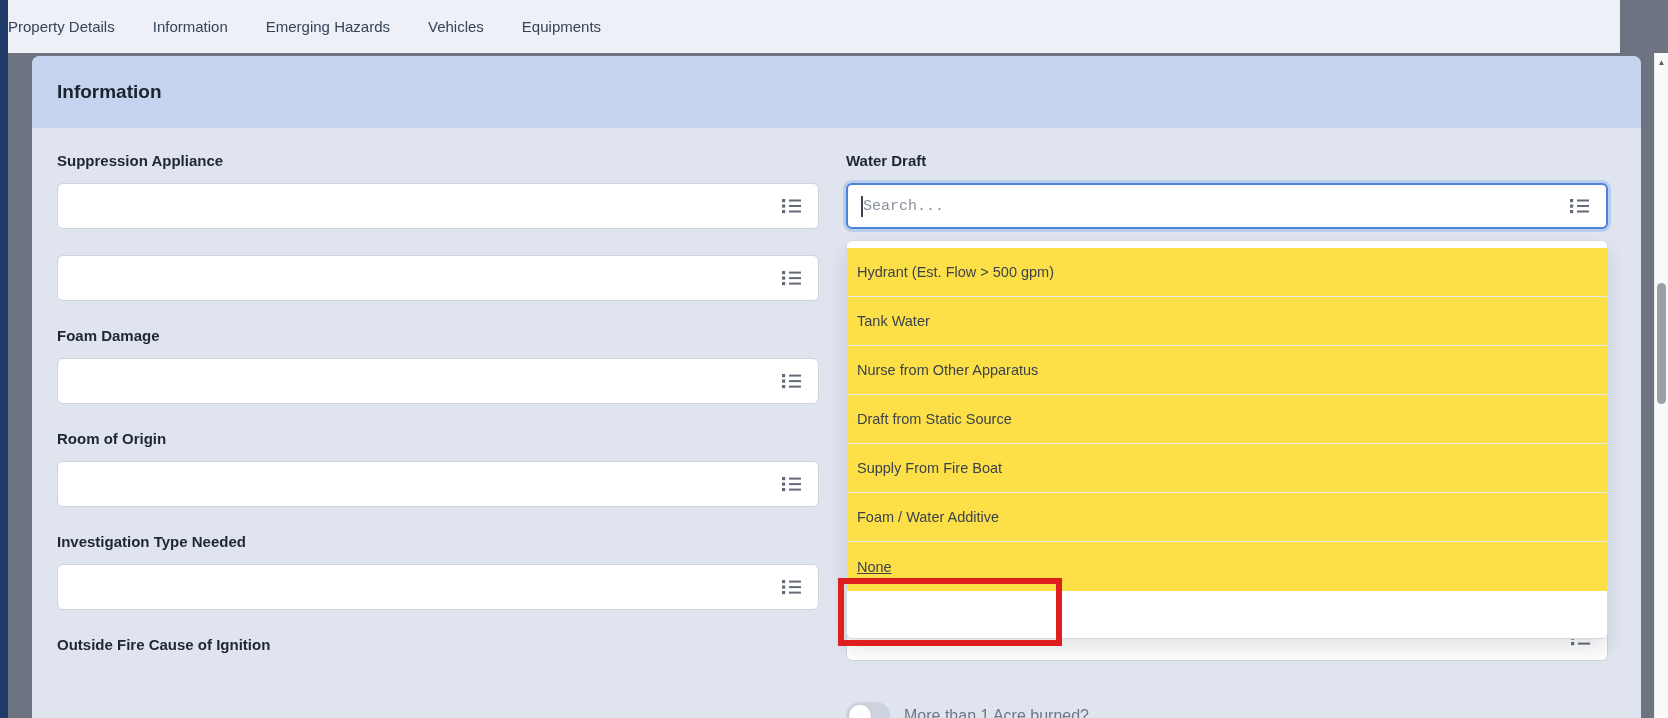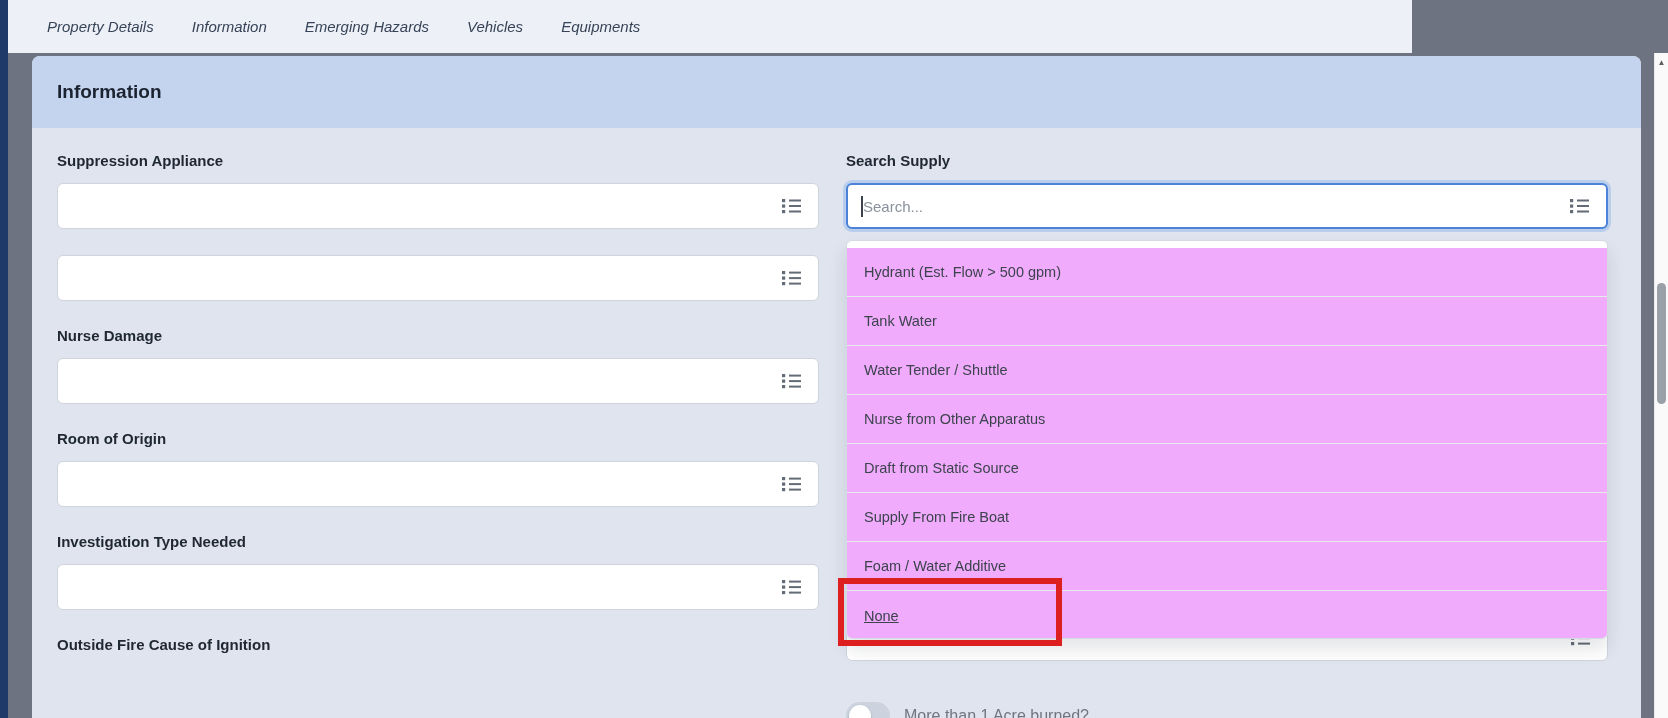--- a/index.html
+++ b/index.html
@@ -5,23 +5,23 @@
   html,body{margin:0;padding:0;}
   body{
     width:1668px;height:718px;position:relative;overflow:hidden;
     font-family:"Liberation Sans",sans-serif;
     background:#6d7380;
   }
   
   .nav-rail{position:absolute;left:0;top:0;width:8px;height:718px;background:#1f3a68;}
   
   .tab-bar{
-    position:absolute;left:8px;top:0;width:1404px;height:53px;
+    position:absolute;left:8px;top:0;width:1612px;height:53px;
     background:#edf1f7;display:flex;align-items:center;gap:38px;
-    padding-left:39px;box-sizing:border-box;z-index:20;font-style:italic;
+    box-sizing:border-box;z-index:20;
   }
   .tab{font-size:15px;color:#374357;font-weight:500;white-space:nowrap;cursor:pointer;}
   
   .card{
     position:absolute;left:32px;top:56px;width:1609px;height:662px;
     border-radius:8px 8px 0 0;overflow:hidden;background:#dfe4ee;z-index:5;
   }
   .card-header{
     height:72px;background:#c5d4ee;display:flex;align-items:center;
     padding-left:25px;box-sizing:border-box;
@@ -40,35 +40,35 @@
   
   .right-field{position:absolute;left:814px;top:24px;width:762px;}
   .search-box{
     position:relative;height:46px;background:#ffffff;
     border:2px solid #4c83d9;border-radius:6px;box-sizing:border-box;
     box-shadow:0 0 0 3px #b9cdec;
   }
   .search-input{
     position:absolute;left:0;top:0;width:100%;height:100%;border:none;outline:none;
     background:transparent;padding:0 40px 0 15px;box-sizing:border-box;
-    font-size:15px;color:#2b3340;font-family:Liberation Sans, sans-serif;
+    font-size:15px;color:#2b3340;font-family:Liberation Mono, monospace;
   }
   .search-input::placeholder{color:#8a919c;opacity:1;}
   .caret{position:absolute;left:13px;top:11px;width:1.5px;height:21px;background:#3c4350;}
   
   .dropdown{
     position:absolute;left:814px;top:112px;width:762px;height:399px;
     background:#ffffff;border:1px solid #d5dae1;border-radius:6px;
     box-sizing:border-box;padding-top:7px;z-index:6;
     box-shadow:0 10px 18px rgba(30,40,60,0.12);overflow:hidden;
   }
   .dd-item{
     height:49px;box-sizing:border-box;display:flex;align-items:center;
-    padding-left:17px;font-size:14.5px;color:#3c434d;
-    border-bottom:1px solid #e7e9ee;cursor:pointer;background:#f0abfc;
+    padding-left:10px;font-size:14.5px;color:#3c434d;
+    border-bottom:1px solid #e7e9ee;cursor:pointer;background:#fde047;
   }
   .dd-item:last-child{border-bottom:none;text-decoration:underline;}
   
   .hidden-field{position:absolute;left:814px;top:487px;width:762px;z-index:1;}
   
   .red-box{
     position:absolute;left:806px;top:450px;width:224px;height:68px;
     border:6px solid #de1f1f;box-sizing:border-box;z-index:10;pointer-events:none;
   }
   
@@ -139,21 +139,21 @@
                 <line x1="8" y1="3.6" x2="20" y2="3.6" stroke="#636b76" stroke-width="2"></line>
               <rect x="1" y="7.5" width="3.2" height="3.2" fill="#636b76"></rect>
                 <line x1="8" y1="9.1" x2="20" y2="9.1" stroke="#636b76" stroke-width="2"></line>
               <rect x="1" y="13" width="3.2" height="3.2" fill="#636b76"></rect>
                 <line x1="8" y1="14.6" x2="20" y2="14.6" stroke="#636b76" stroke-width="2"></line>
             </svg>
           </span>
         </div>
       </div>
       <div class="field-block">
-        <div class="field-label">Nurse Damage</div>
+        <div class="field-label">Foam Damage</div>
         <div class="select-box">
           <span class="box-icon">
             <svg class="list-glyph" width="22" height="18" viewBox="0 0 22 18">
               <rect x="1" y="2" width="3.2" height="3.2" fill="#636b76"></rect>
                 <line x1="8" y1="3.6" x2="20" y2="3.6" stroke="#636b76" stroke-width="2"></line>
               <rect x="1" y="7.5" width="3.2" height="3.2" fill="#636b76"></rect>
                 <line x1="8" y1="9.1" x2="20" y2="9.1" stroke="#636b76" stroke-width="2"></line>
               <rect x="1" y="13" width="3.2" height="3.2" fill="#636b76"></rect>
                 <line x1="8" y1="14.6" x2="20" y2="14.6" stroke="#636b76" stroke-width="2"></line>
             </svg>
@@ -187,21 +187,21 @@
               <rect x="1" y="13" width="3.2" height="3.2" fill="#636b76"></rect>
                 <line x1="8" y1="14.6" x2="20" y2="14.6" stroke="#636b76" stroke-width="2"></line>
             </svg>
           </span>
         </div>
       </div>
       <div class="field-label">Outside Fire Cause of Ignition</div>
     </div>
 
     <div class="right-field">
-      <div class="field-label">Search Supply</div>
+      <div class="field-label">Water Draft</div>
       <div class="search-box">
         <input class="search-input" type="text" placeholder="Search..." style="">
         <div class="caret"></div>
         <span class="box-icon">
           <svg class="list-glyph" width="22" height="18" viewBox="0 0 22 18">
             <rect x="1" y="2" width="3.2" height="3.2" fill="#636b76"></rect>
               <line x1="8" y1="3.6" x2="20" y2="3.6" stroke="#636b76" stroke-width="2"></line>
             <rect x="1" y="7.5" width="3.2" height="3.2" fill="#636b76"></rect>
               <line x1="8" y1="9.1" x2="20" y2="9.1" stroke="#636b76" stroke-width="2"></line>
             <rect x="1" y="13" width="3.2" height="3.2" fill="#636b76"></rect>
@@ -222,21 +222,20 @@
             <rect x="1" y="13" width="3.2" height="3.2" fill="#636b76"></rect>
               <line x1="8" y1="14.6" x2="20" y2="14.6" stroke="#636b76" stroke-width="2"></line>
           </svg>
         </span>
       </div>
     </div>
 
     <div class="dropdown">
       <div class="dd-item">Hydrant (Est. Flow &gt; 500 gpm)</div>
       <div class="dd-item">Tank Water</div>
-      <div class="dd-item">Water Tender / Shuttle</div>
       <div class="dd-item">Nurse from Other Apparatus</div>
       <div class="dd-item">Draft from Static Source</div>
       <div class="dd-item">Supply From Fire Boat</div>
       <div class="dd-item">Foam / Water Additive</div>
       <div class="dd-item">None</div>
     </div>
 
     <div class="red-box"></div>
 
     <div class="toggle-row">

